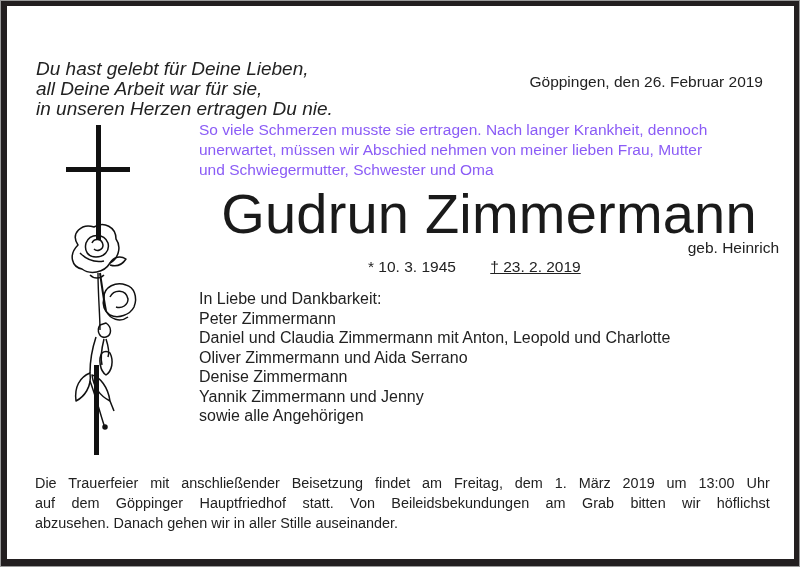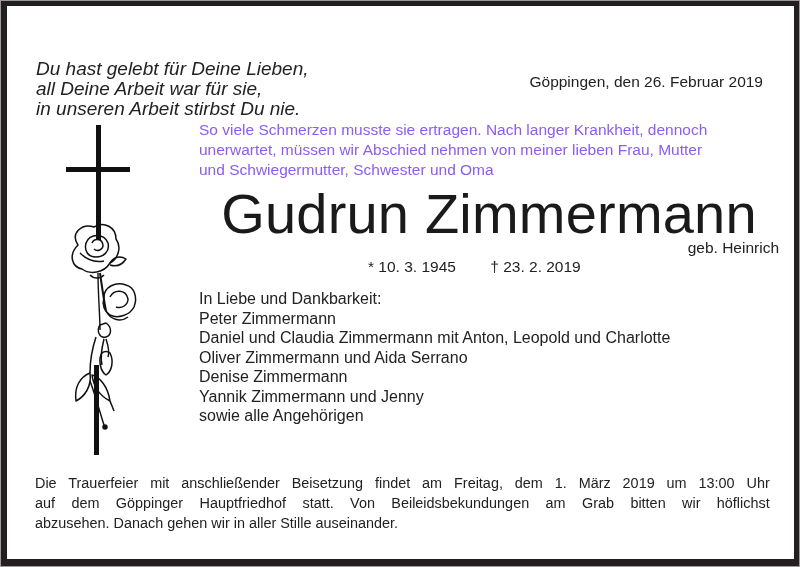--- a/index.html
+++ b/index.html
@@ -42,21 +42,21 @@
     }
     .maiden {
       position: absolute; left: 199px; width: 580px; top: 238px;
       text-align: right; font-size: 15.5px; line-height: 19px; color: #222;
     }
     .dates {
       position: absolute; left: 368px; top: 257px;
       font-size: 15.5px; line-height: 19px; color: #222; white-space: nowrap;
     }
     .dates span { display: inline-block; }
-    .dates .death { margin-left: 30px; }
+    .dates .death { margin-left: 30px; text-decoration: underline; }
     .mourners {
       position: absolute; left: 199px; top: 289px;
       font-size: 16px; line-height: 19.5px; color: #222;
     }
     .mourners div { white-space: nowrap; }
     .funeral {
       position: absolute; left: 35px; top: 473px; width: 735px;
       font-size: 15.5px; line-height: 20px; color: #222;
       transform-origin: left top; transform: scaleX(0.93);
     }
@@ -68,21 +68,21 @@
   </style>
 </head>
 <body>
 
 <div class="frame"></div>
 <div class="outer-line"></div>
 
 <div class="poem">
   <div>Du hast gelebt für Deine Lieben,</div>
   <div>all Deine Arbeit war für sie,</div>
-  <div>in unseren Arbeit stirbst Du nie.</div>
+  <div>in unseren Herzen ertragen Du nie.</div>
 </div>
 
 <div class="place-date">Göppingen, den 26. Februar 2019</div>
 
 <div class="cross-art">
   <svg width="110" height="330" viewBox="0 0 110 330" xmlns="http://www.w3.org/2000/svg">
 
     <rect x="36" y="0" width="5" height="115" fill="#111"></rect>
     <rect x="34" y="240" width="5" height="90" fill="#111"></rect>
 

